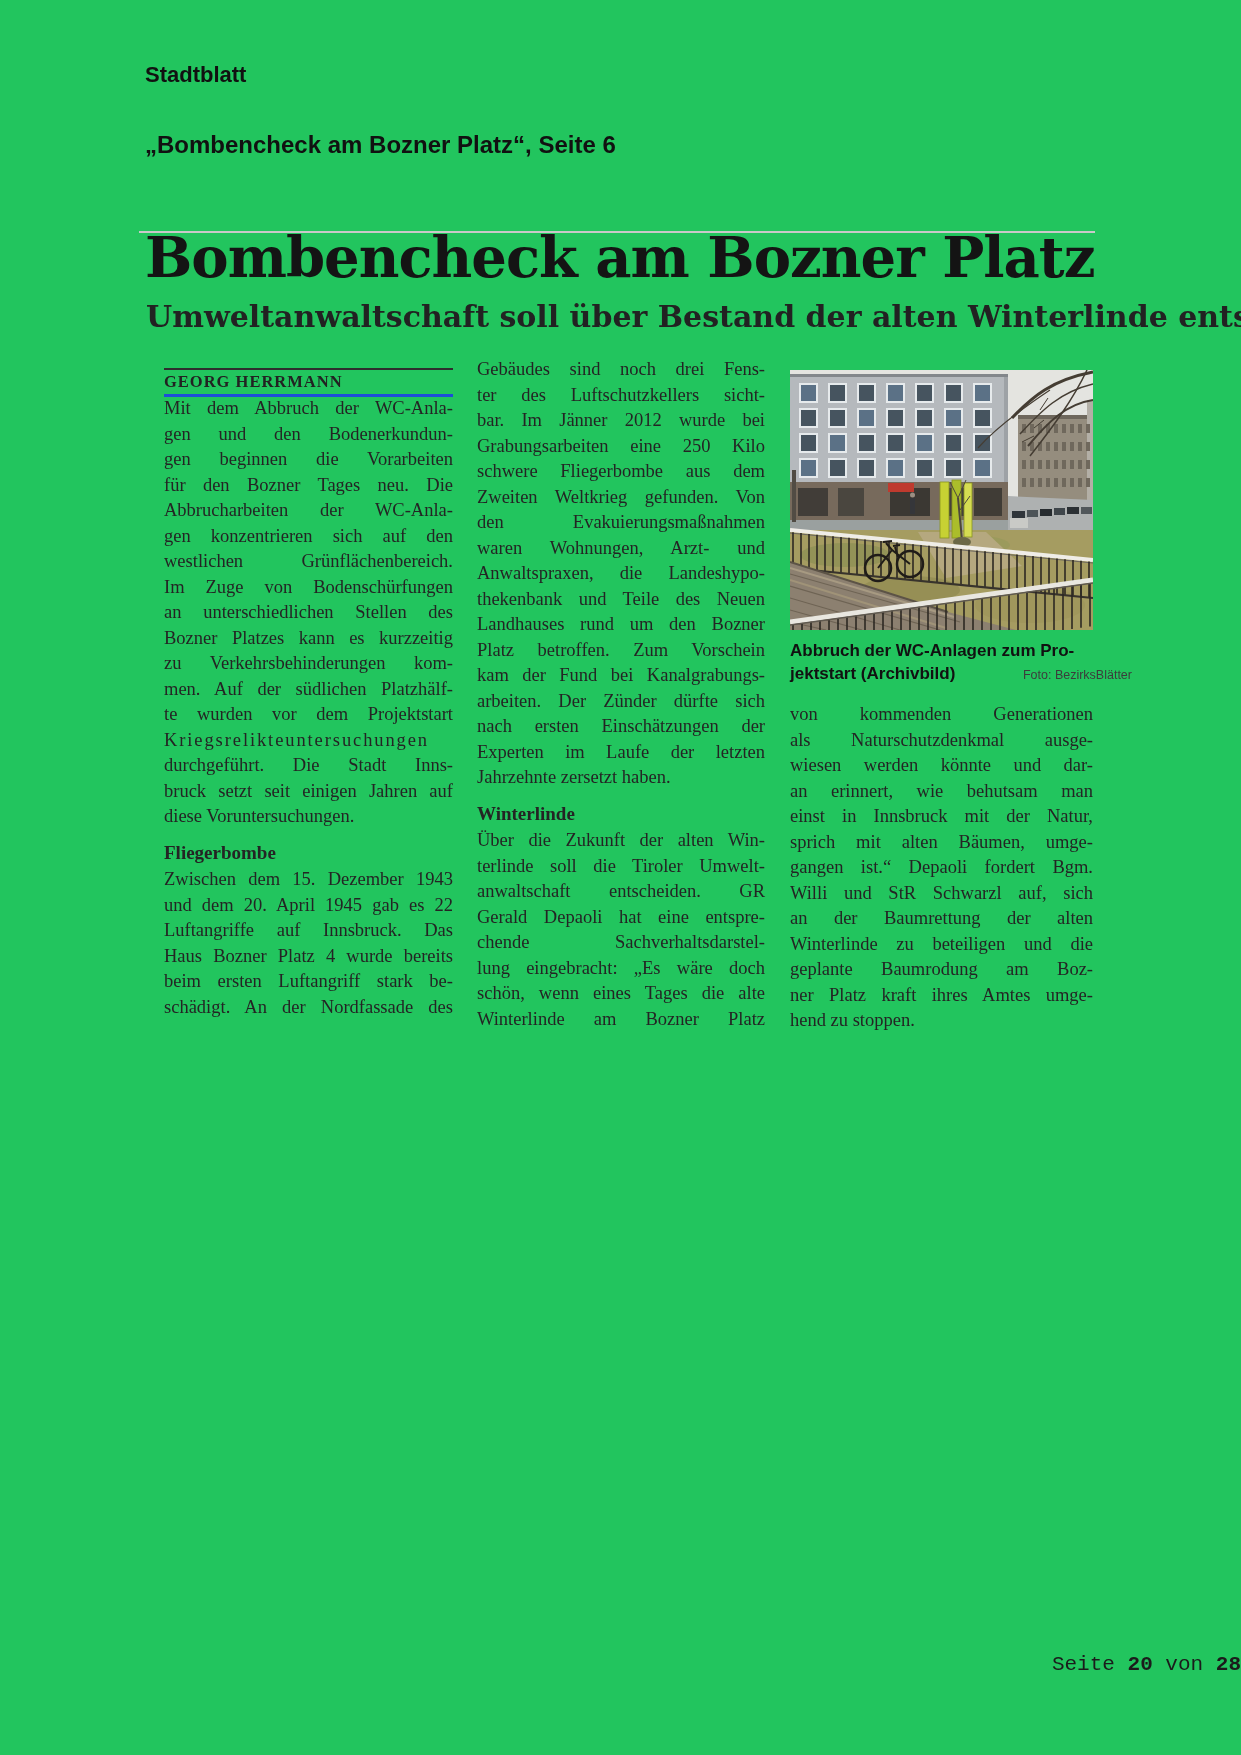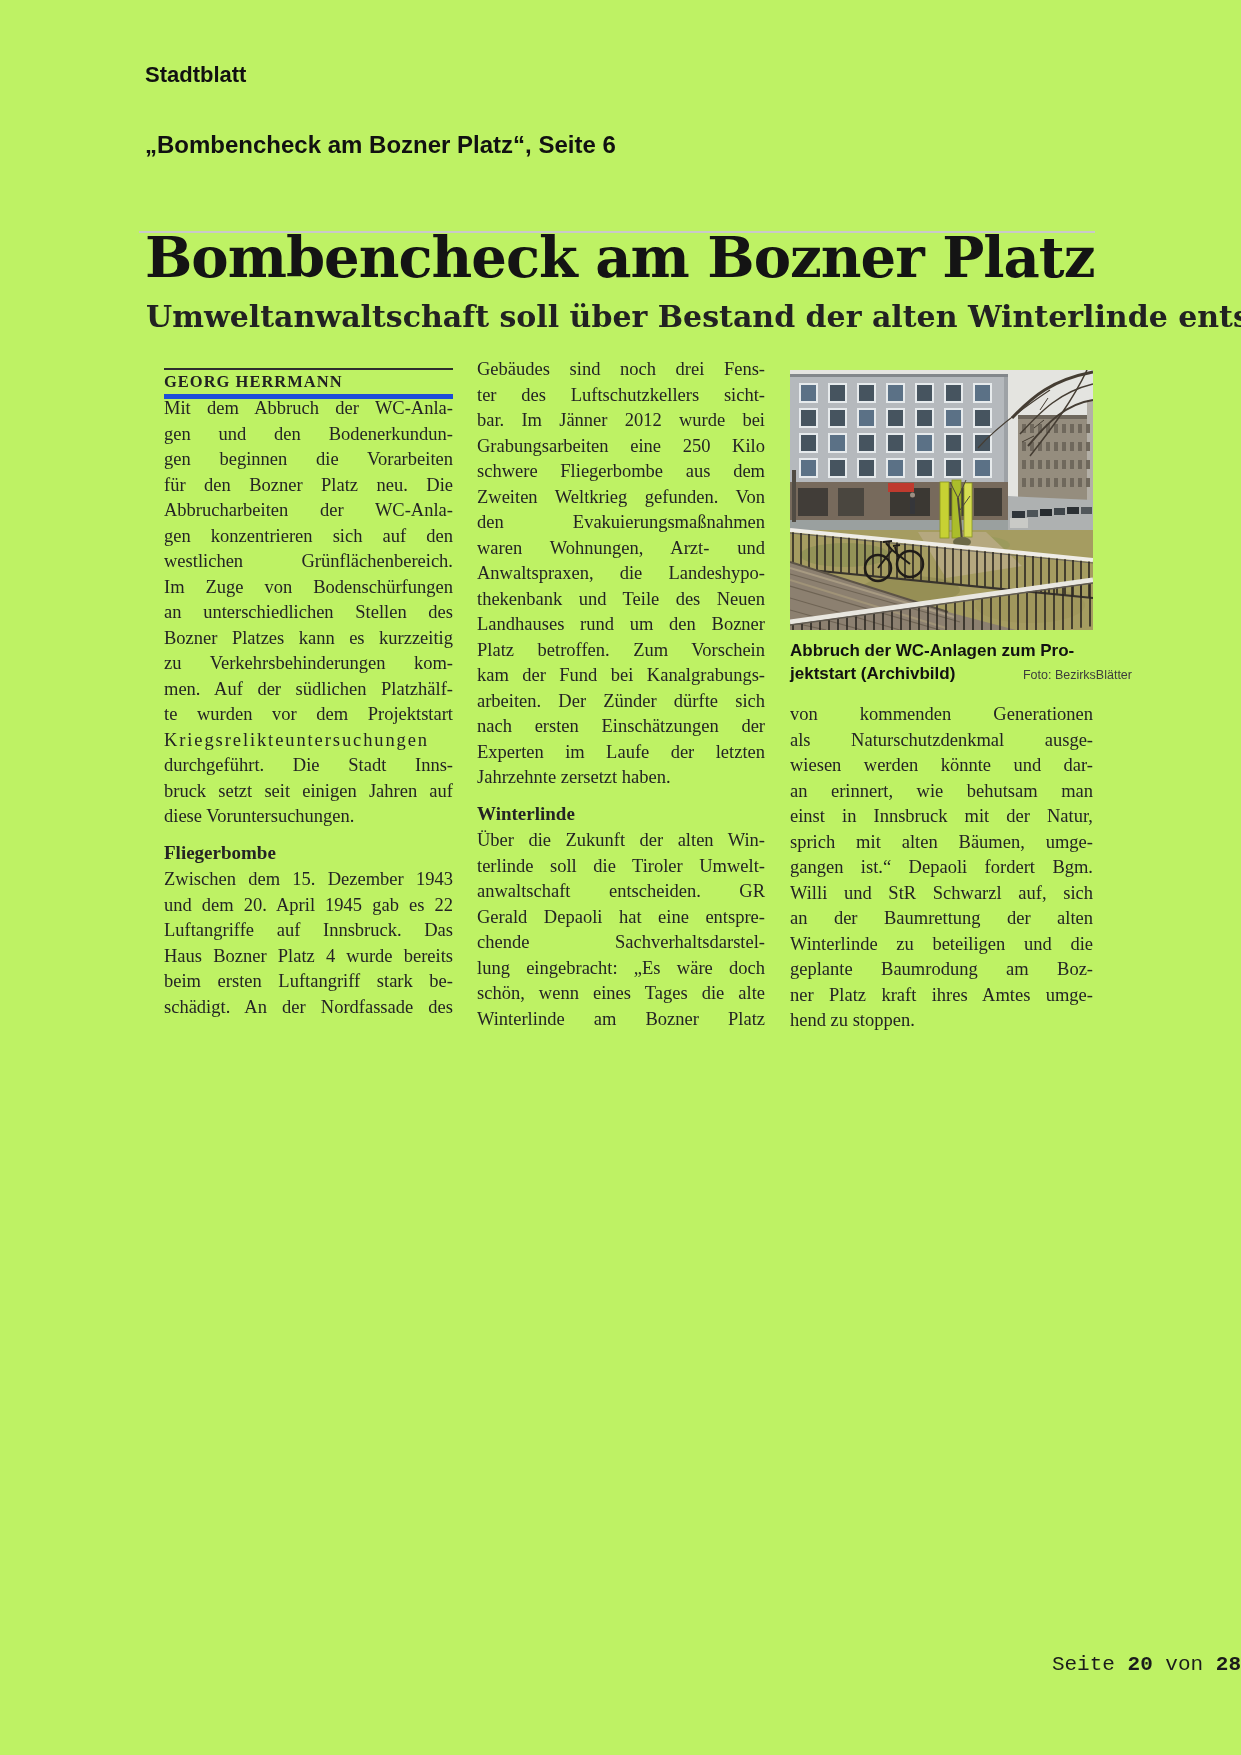--- a/index.html
+++ b/index.html
@@ -1,29 +1,29 @@
 <!DOCTYPE html>
 <html><head>
 <meta charset="utf-8">
 <style>
   html,body{margin:0;padding:0;background:#e9e9e9;}
-  #page{position:relative;width:1241px;height:1755px;background:#bef264;margin:0 auto;
+  #page{position:relative;width:1241px;height:1755px;background:#22c55e;margin:0 auto;
         font-family:"Liberation Serif",serif;color:#1f1f1f;overflow:hidden;}
   .masthead{position:absolute;left:145px;top:62px;font-family:"Liberation Sans",sans-serif;
         font-weight:bold;font-size:22px;color:#111;}
   .toc-line{position:absolute;left:145px;top:131px;font-family:"Liberation Sans",sans-serif;
         font-weight:bold;font-size:24px;color:#111;text-align:center;}
   .top-rule{position:absolute;left:139px;top:231px;width:956px;height:2px;background:#c9c9c9;}
   .headline{position:absolute;left:145px;top:226px;margin:0;width:960px;
         font-family:"DejaVu Serif",serif;font-weight:bold;font-size:56px;line-height:62px;
         letter-spacing:-1px;color:#141414;white-space:nowrap;}
   .subhead{position:absolute;left:146px;top:299px;width:950px;
         font-family:"DejaVu Serif",serif;font-weight:bold;font-size:30px;color:#222;white-space:nowrap;}
   .byline{position:absolute;left:164px;top:368px;width:289px;height:24px;
-        border-top:2px solid #2e2e2e;border-bottom:5px solid #1d4ed8;
+        border-top:2px solid #2e2e2e;border-bottom:3px solid #1d4ed8;
         font-weight:bold;font-size:16.5px;letter-spacing:1px;color:#222;
         display:flex;align-items:center;}
   .col{position:absolute;font-size:18.5px;color:#242424;}
   .col1{left:164px;top:396px;width:289px;}
   .col2{left:477px;top:357px;width:288px;}
   .col3{left:790px;top:702px;width:303px;}
   .tline{line-height:25.5px;text-align:justify;text-align-last:justify;white-space:normal;}
   .tline.lastline{text-align-last:left;}
   .tline.spread{letter-spacing:1.9px;text-align-last:left;}
   .block.subhead-block{margin-top:10px;margin-bottom:2px;}
@@ -53,21 +53,21 @@
 
   <div class="byline">
     <span>GEORG HERRMANN</span>
   </div>
 
   <div class="col col1">
       <div class="block">
         <div class="tline">Mit dem Abbruch der WC-Anla-</div>
         <div class="tline">gen und den Bodenerkundun-</div>
         <div class="tline">gen beginnen die Vorarbeiten</div>
-        <div class="tline">für den Bozner Platz neu. Die</div>
+        <div class="tline">für den Bozner Tages neu. Die</div>
         <div class="tline">Abbrucharbeiten der WC-Anla-</div>
         <div class="tline">gen konzentrieren sich auf den</div>
         <div class="tline">westlichen Grünflächenbereich.</div>
         <div class="tline">Im Zuge von Bodenschürfungen</div>
         <div class="tline">an unterschiedlichen Stellen des</div>
         <div class="tline">Bozner Platzes kann es kurzzeitig</div>
         <div class="tline">zu Verkehrsbehinderungen kom-</div>
         <div class="tline">men. Auf der südlichen Platzhälf-</div>
         <div class="tline">te wurden vor dem Projektstart</div>
         <div class="tline spread">Kriegsrelikteuntersuchungen</div>

